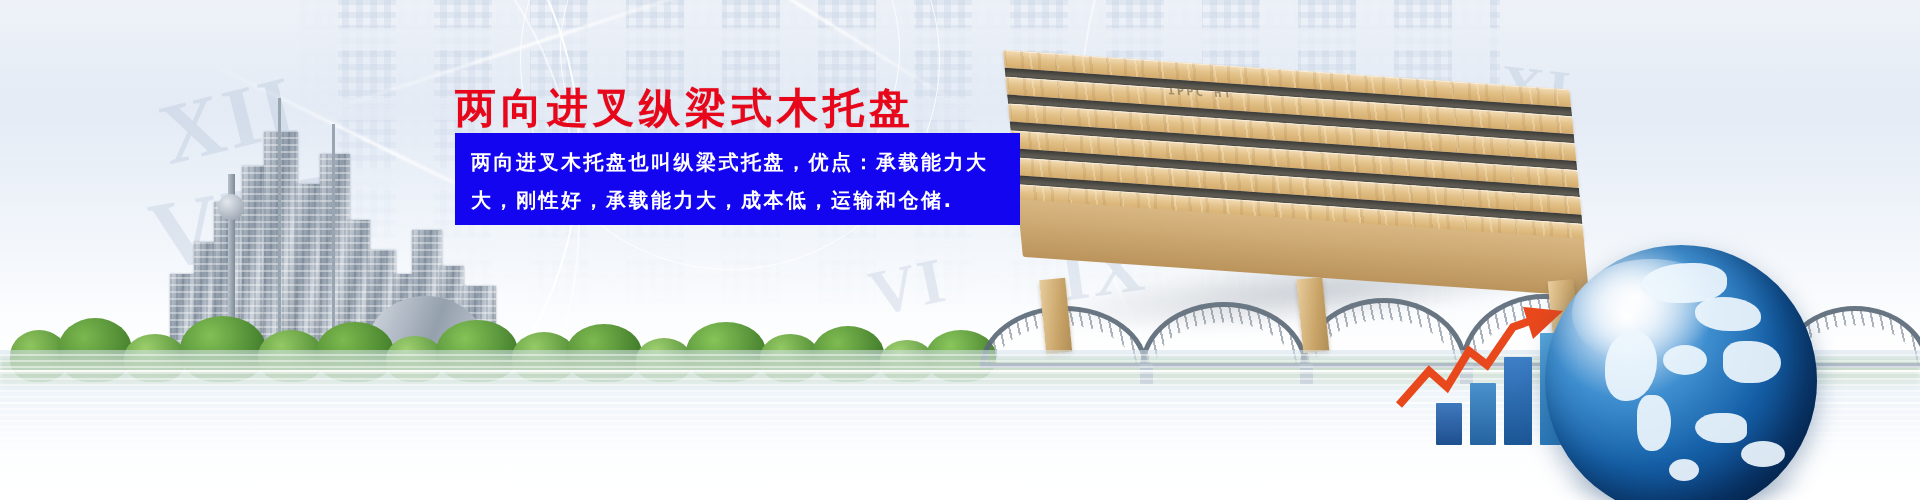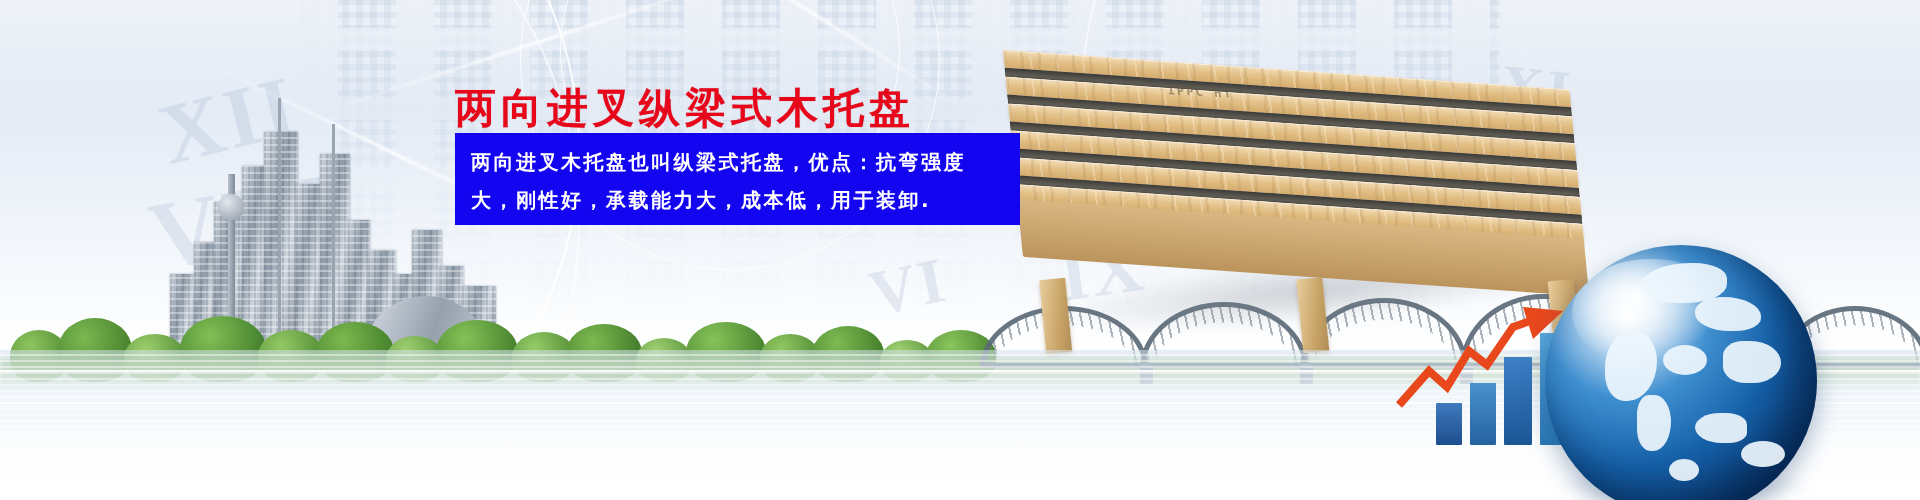--- a/index.html
+++ b/index.html
@@ -334,18 +334,18 @@
     <div class="land" style="left:178px;top:96px;width:58px;height:42px;border-radius:40% 60% 55% 45%;"></div>
     <div class="land" style="left:92px;top:150px;width:34px;height:56px;border-radius:40% 55% 60% 45%;"></div>
     <div class="land" style="left:150px;top:168px;width:52px;height:30px;border-radius:55% 45% 40% 60%;"></div>
     <div class="land" style="left:196px;top:196px;width:44px;height:26px;border-radius:50%;"></div>
     <div class="land" style="left:124px;top:214px;width:30px;height:22px;border-radius:50%;"></div>
   </div>
 
   <div class="title">两向进叉纵梁式木托盘</div>
 
   <div class="hl-box">
-    <div class="hl-line">两向进叉木托盘也叫纵梁式托盘，优点：抗弯强度</div>
-    <div class="hl-line">大，刚性好，承载能力大，成本低，用于装卸.</div>
+    <div class="hl-line">两向进叉木托盘也叫纵梁式托盘，优点：承载能力大</div>
+    <div class="hl-line">大，刚性好，承载能力大，成本低，运输和仓储.</div>
   </div>
 
 
 </div>
 
 </body></html>

